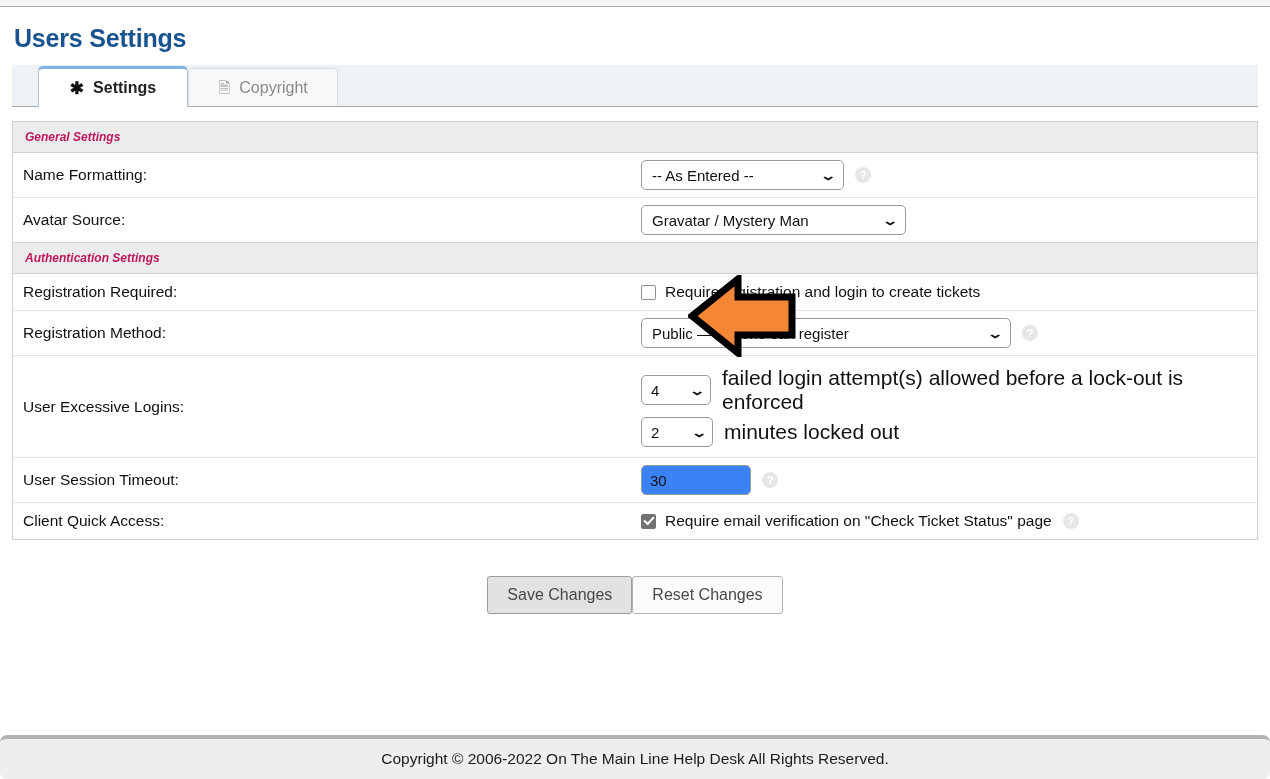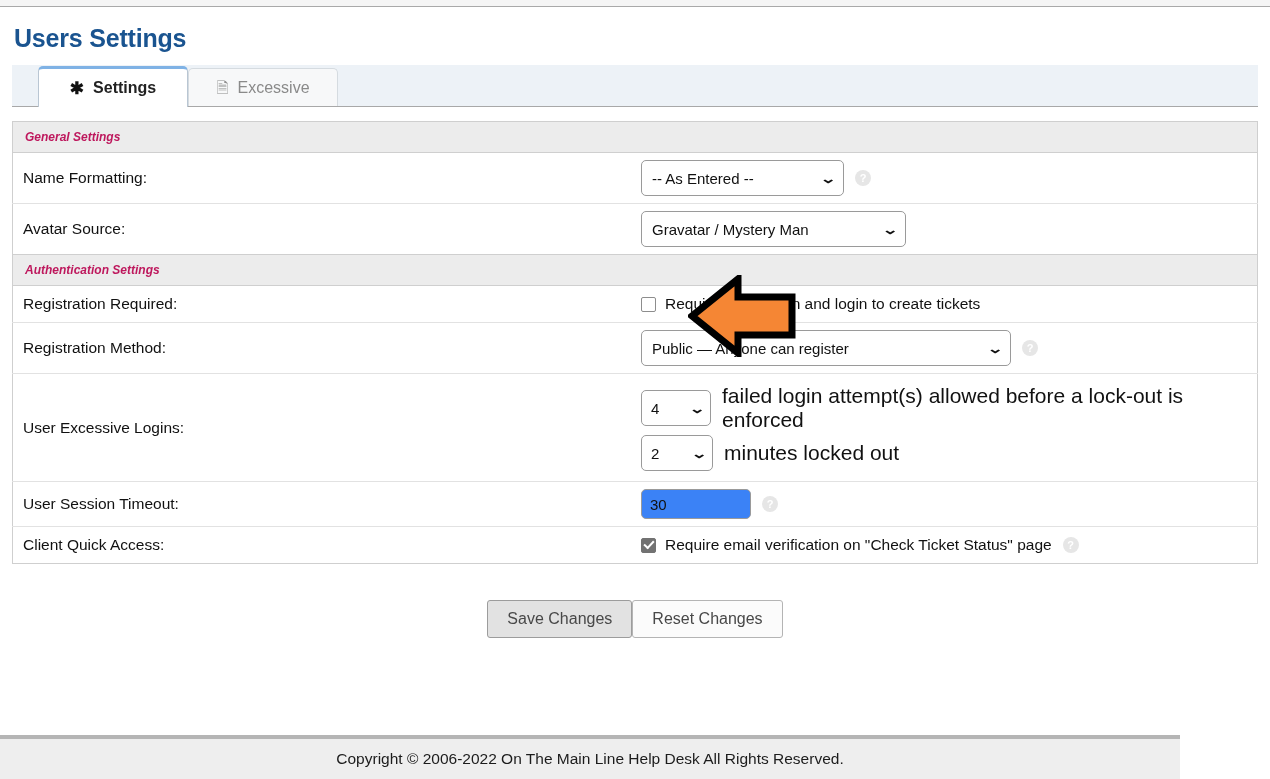--- a/index.html
+++ b/index.html
@@ -139,21 +139,21 @@
   }
   td.ctl {
     padding: 7px 6px 7px 6px !important;
   }
 
   
   .select {
     display: inline-flex;
     align-items: center;
     justify-content: space-between;
-    height: 36px;
+    height: 30px;
     box-sizing: border-box;
     border: 1px solid #9a9a9a;
     border-radius: 5px;
     background: #ffffff;
     padding: 0 8px 0 10px;
     font-size: 15px;
     color: #111;
     cursor: pointer;
     vertical-align: middle;
     white-space: nowrap;
@@ -273,30 +273,31 @@
     line-height: 1.1;
   }
   .btn.primary { background: #e2e2e2; border-color: #9c9c9c; }
   .btn.secondary { background: #fbfbfb; border-color: #b4b4b4; }
 
   
   #footer {
     position: absolute;
     left: 0;
     bottom: 0;
-    width: 1180px;
+    width: 1270px;
     height: 44px;
     background: #eeeeee;
     border-top: 4px solid #b5b5b5;
     box-sizing: border-box;
     display: flex;
     align-items: center;
     justify-content: center;
     font-size: 15.5px;
     color: #1c1c1c;
+    border-radius: 7px;
   }
 
   
   #annotation-arrow {
     position: absolute;
     left: 688px;
     top: 275px;
     width: 108px;
     height: 82px;
     pointer-events: none;
@@ -312,21 +313,21 @@
 
   <div id="page-title">Users Settings</div>
 
   <div id="tab-bar">
     <div class="tab active">
       <span class="tab-icon">✱</span>
       <span>Settings</span>
     </div>
     <div class="tab inactive">
       <span class="tab-icon">🗎</span>
-      <span>Excessive</span>
+      <span>Copyright</span>
     </div>
   </div>
 
   <table id="settings-table">
     <tbody>
 
       <tr class="section-row">
         <td colspan="2">General Settings</td>
       </tr>
 

